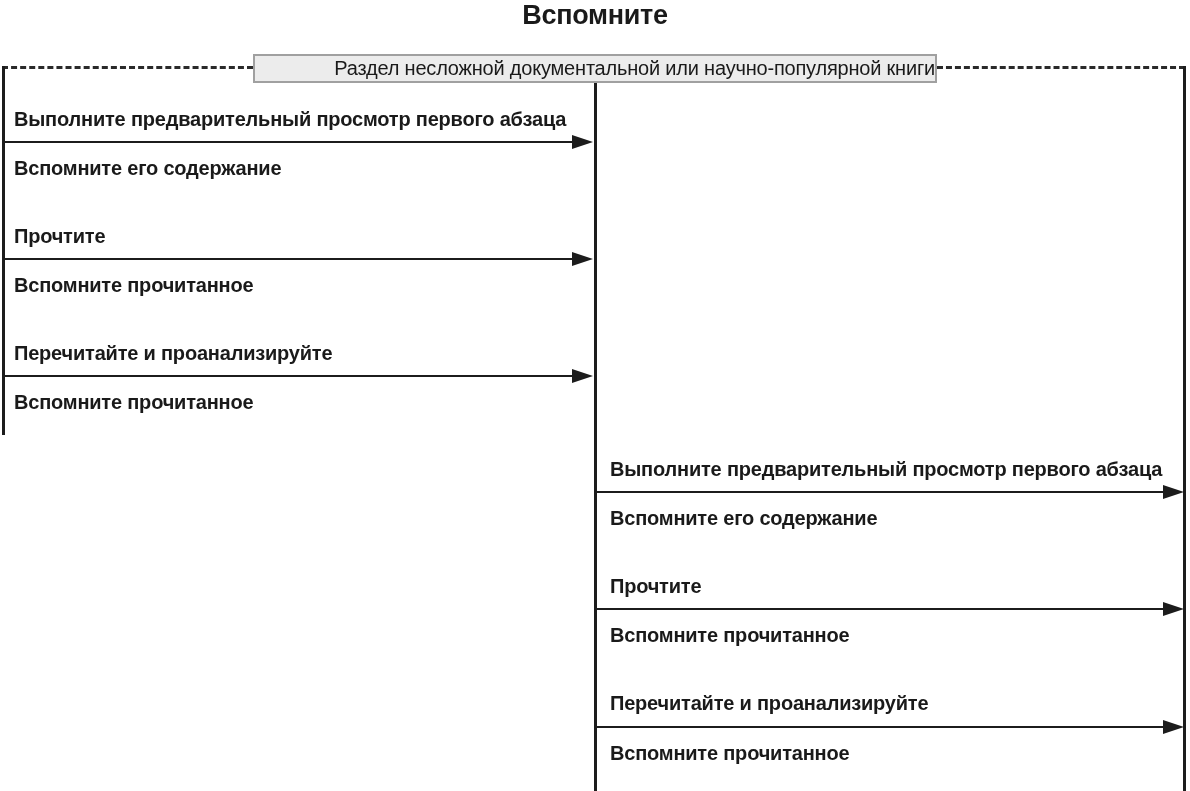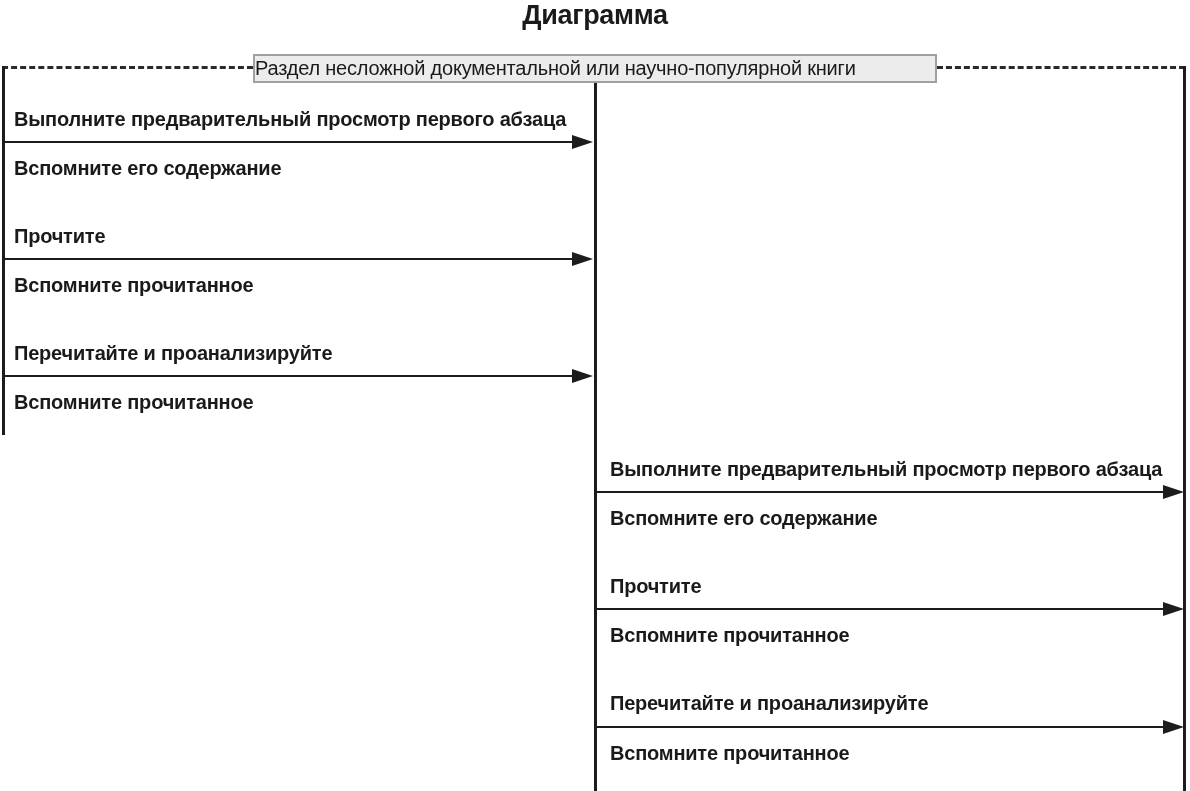--- a/index.html
+++ b/index.html
@@ -34,21 +34,21 @@
   .top-box {
     position: absolute;
     left: 253px;
     top: 54px;
     width: 680px;
     height: 25px;
     background: #ececec;
     border: 2px solid #a0a0a0;
     display: flex;
     align-items: center;
-    justify-content: flex-start;
+    justify-content: flex-end;
     font-size: 20px;
     letter-spacing: -0.2px;
     white-space: nowrap;
   }
   .vline {
     position: absolute;
     width: 2.5px;
     background: #1c1c1c;
   }
   .vline-left  { left: 2px;    top: 66px; height: 369px; }
@@ -92,21 +92,21 @@
   .a3 { top: 376px; }
   .a4 { top: 492px; }
   .a5 { top: 609px; }
   .a6 { top: 727px; }
 </style>
 </head>
 <body>
 
 <div class="canvas">
 
-  <div class="title">Диаграмма</div>
+  <div class="title">Вспомните</div>
 
   <div class="dash dash-left"></div>
   <div class="top-box">
     <span>Раздел несложной документальной или научно-популярной книги</span>
   </div>
   <div class="dash dash-right"></div>
 
   <div class="vline vline-left"></div>
   <div class="vline vline-mid"></div>
   <div class="vline vline-right"></div>

